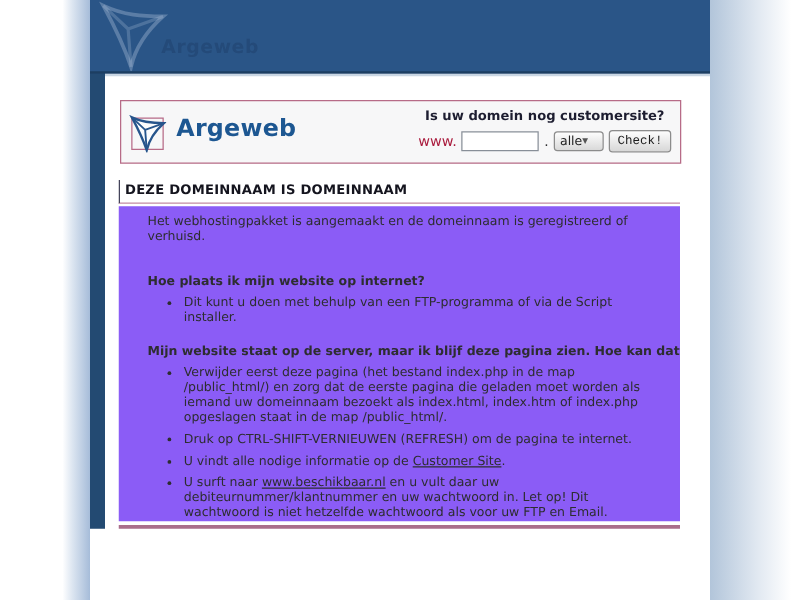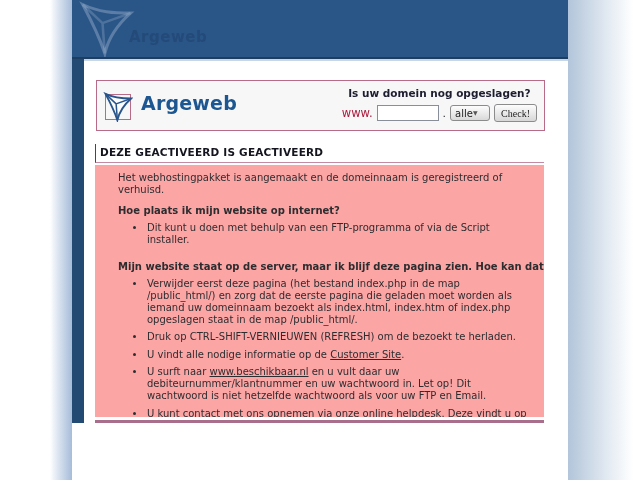--- a/index.html
+++ b/index.html
@@ -63,38 +63,38 @@
     background:linear-gradient(#fdfdfd,#d9d9d9);
     font-size:10px;color:#222;display:flex;align-items:center;
     padding:0 4px;cursor:default;
   }
   .tld-arrow{font-size:6px;color:#555;line-height:1;}
   .check-btn{
     height:18px;box-sizing:border-box;
     border:1px solid #8c8c8c;border-radius:3px;
     background:linear-gradient(#fdfdfd,#d7d7d7);
     font-size:10px;color:#1d1d1d;padding:0 6px;
-    font-family:Liberation Serif, serif;
+    font-family:Liberation Mono, monospace;
   }
   
   .page-title{
     position:absolute;left:95px;top:144px;width:449px;
     font-size:10.5px;font-weight:bold;color:#14141e;letter-spacing:.2px;
     border-left:1px solid #44445a;border-bottom:1px solid #c38aa3;
     padding:2px 0 4px 4px;white-space:nowrap;box-sizing:border-box;
   }
   .content-box{
     position:absolute;left:95px;top:165px;width:449px;height:252px;
-    background:#fca5a5;box-sizing:border-box;
+    background:#8b5cf6;box-sizing:border-box;
     padding:7px 10px 0 23px;overflow:hidden;
     font-size:10px;line-height:12px;color:#2d2d30;
   }
   .intro{margin:0;}
   .sec-h{font-weight:bold;margin:15px 0 4px 0;white-space:nowrap;}
-  #sections .sec-h:first-child{margin-top:9px;}
+  #sections .sec-h:first-child{margin-top:24px;}
   ul.blist{margin:0;padding-left:23px;}
   ul.blist li{margin:5px;padding-left:1px;}
   ul.blist li.gap{margin-top:6px;}
   .content-box a{color:#2d2d30;text-decoration:underline;}
   .bottom-line{
     position:absolute;left:95px;top:420px;width:449px;height:3px;background:#a96e8b;
   }
 </style>
 </head>
 <body>
@@ -117,47 +117,47 @@
 <div class="header-box">
   <span class="logo-square">
     <svg width="30" height="30" viewBox="0 0 24 24">
       <path d="M2,1.5 C9,4.8 15.5,5.2 22.5,5.2 C16.5,10.5 13,16 11.5,22.5 C9,15 5.5,8 2,1.5 Z" fill="rgba(255,255,255,0.65)" stroke="#27558c" stroke-width="1.5"></path>
       <path d="M2,1.5 L10.5,9.5 M22.5,5.2 L10.5,9.5 M11.5,22.5 L10.5,9.5" stroke="#27558c" stroke-width="1.2"></path>
     </svg>
   </span>
   <span class="brand">Argeweb</span>
 
   <div class="domain-check">
-    <div class="dc-question">Is uw domein nog opgeslagen?</div>
+    <div class="dc-question">Is uw domein nog customersite?</div>
     <div class="dc-row">
       <span class="www">www.</span>
       <input class="domain-input" type="text" value="" style="">
       <span class="dot">.</span>
       <div class="tld-select">
         <span>alle</span>
         <span class="tld-arrow">▼</span>
       </div>
       <button class="check-btn">Check!</button>
     </div>
   </div>
 </div>
 
-<div class="page-title">DEZE GEACTIVEERD IS GEACTIVEERD</div>
+<div class="page-title">DEZE DOMEINNAAM IS DOMEINNAAM</div>
 
 <div class="content-box">
   <p class="intro">Het webhostingpakket is aangemaakt en de domeinnaam is geregistreerd of verhuisd.</p>
   <div id="sections">
       <div class="sec-h">Hoe plaats ik mijn website op internet?</div>
       <ul class="blist">
         <li>Dit kunt u doen met behulp van een FTP-programma of via de Script installer.</li>
       </ul>
       <div class="sec-h">Mijn website staat op de server, maar ik blijf deze pagina zien. Hoe kan dat?</div>
       <ul class="blist">
         <li>Verwijder eerst deze pagina (het bestand index.php in de map /public_html/) en zorg dat de eerste pagina die geladen moet worden als iemand uw domeinnaam bezoekt als index.html, index.htm of index.php opgeslagen staat in de map /public_html/.</li>
-        <li>Druk op CTRL-SHIFT-VERNIEUWEN (REFRESH) om de bezoekt te herladen.</li>
+        <li>Druk op CTRL-SHIFT-VERNIEUWEN (REFRESH) om de pagina te internet.</li>
         <li class="gap">U vindt alle nodige informatie op de <a href="#">Customer Site</a>.</li>
       </ul>
       <ul class="blist">
         <li>U surft naar <a href="#">www.beschikbaar.nl</a> en u vult daar uw debiteurnummer/klantnummer en uw wachtwoord in. Let op! Dit wachtwoord is niet hetzelfde wachtwoord als voor uw FTP en Email.</li>
         <li class="gap">U kunt contact met ons opnemen via onze online helpdesk. Deze vindt u op de </li>
       </ul>
     </div>
 </div>
 
 <div class="bottom-line"></div>

